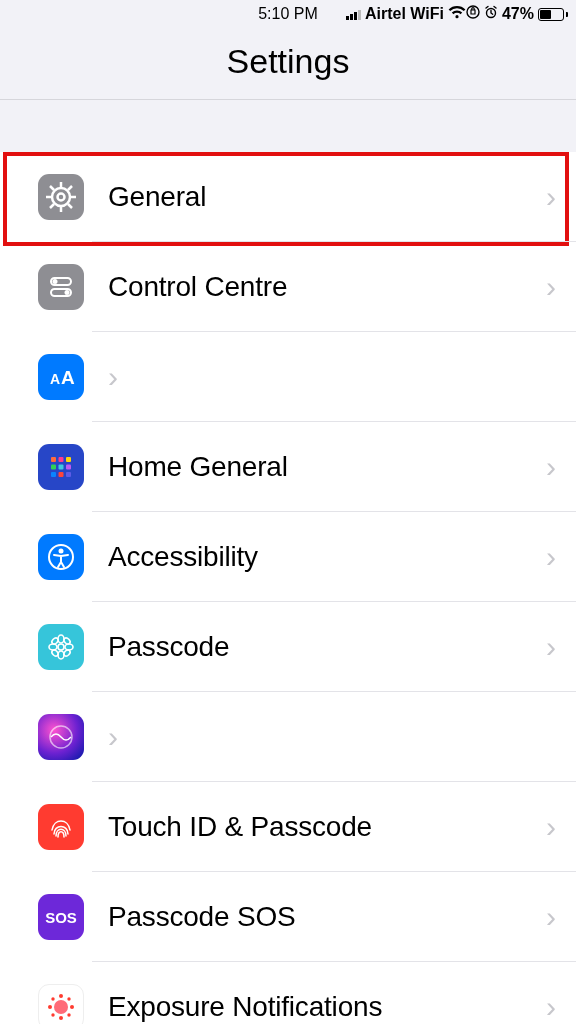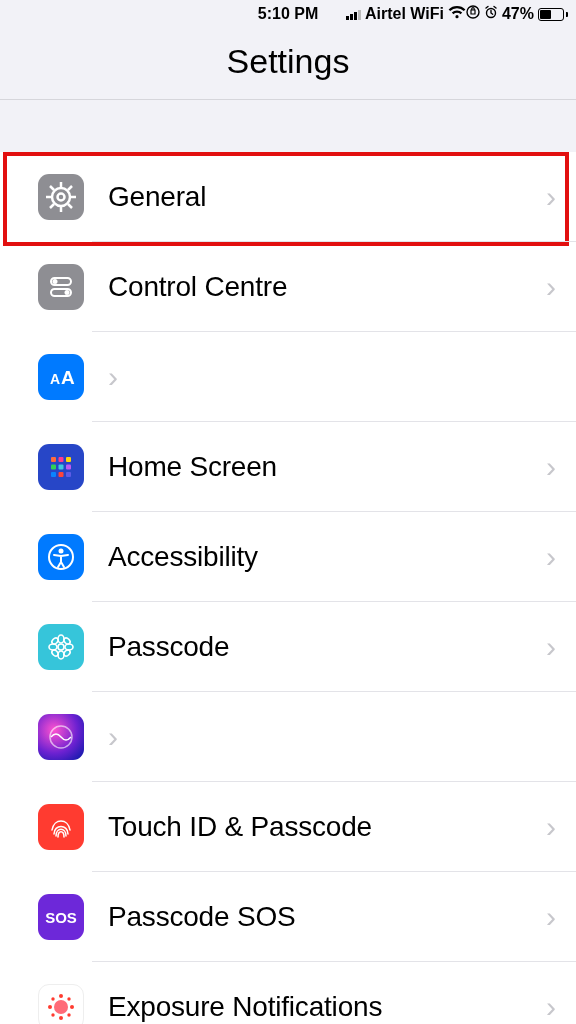--- a/index.html
+++ b/index.html
@@ -24,21 +24,21 @@
     }
     .status-left, .status-right {
       display: flex;
       align-items: center;
       gap: 4px;
     }
     .status-center {
       position: absolute;
       left: 50%;
       transform: translateX(-50%);
-      font-weight: 700;
+      font-weight: 400;
     }
     .signal-bars {
       display: flex;
       align-items: flex-end;
       gap: 1px;
       height: 12px;
     }
     .signal-bars span {
       width: 3px; background: #000;
     }
@@ -258,21 +258,21 @@
           <rect x="12.5" y="5" width="5" height="5" rx="1" fill="#ff3b8d"></rect>
           <rect x="20" y="5" width="5" height="5" rx="1" fill="#ffd60a"></rect>
         <rect x="5" y="12.5" width="5" height="5" rx="1" fill="#30d158"></rect>
           <rect x="12.5" y="12.5" width="5" height="5" rx="1" fill="#40c8e0"></rect>
           <rect x="20" y="12.5" width="5" height="5" rx="1" fill="#bf5af2"></rect>
         <rect x="5" y="20" width="5" height="5" rx="1" fill="#0a84ff"></rect>
           <rect x="12.5" y="20" width="5" height="5" rx="1" fill="#ff453a"></rect>
           <rect x="20" y="20" width="5" height="5" rx="1" fill="#5e5ce6"></rect>
       </svg>
     </span>
-    <span class="label">Home Screen</span>
+    <span class="label">Home General</span>
     <span class="chevron">›</span>
     <span class="sep"></span>
   </div>
 
   <div class="row">
     <span class="icon i-access person">
       <svg width="30" height="30" viewBox="0 0 30 30">
           <circle cx="15" cy="15" r="12" fill="none" stroke="#fff" stroke-width="2"></circle>
           <circle cx="15" cy="9" r="2.5" fill="#fff"></circle>
           <path d="M8 13l7 1 7-1M15 14v6l-3 5M15 20l3 5" stroke="#fff" stroke-width="2" fill="none" stroke-linecap="round"></path>

